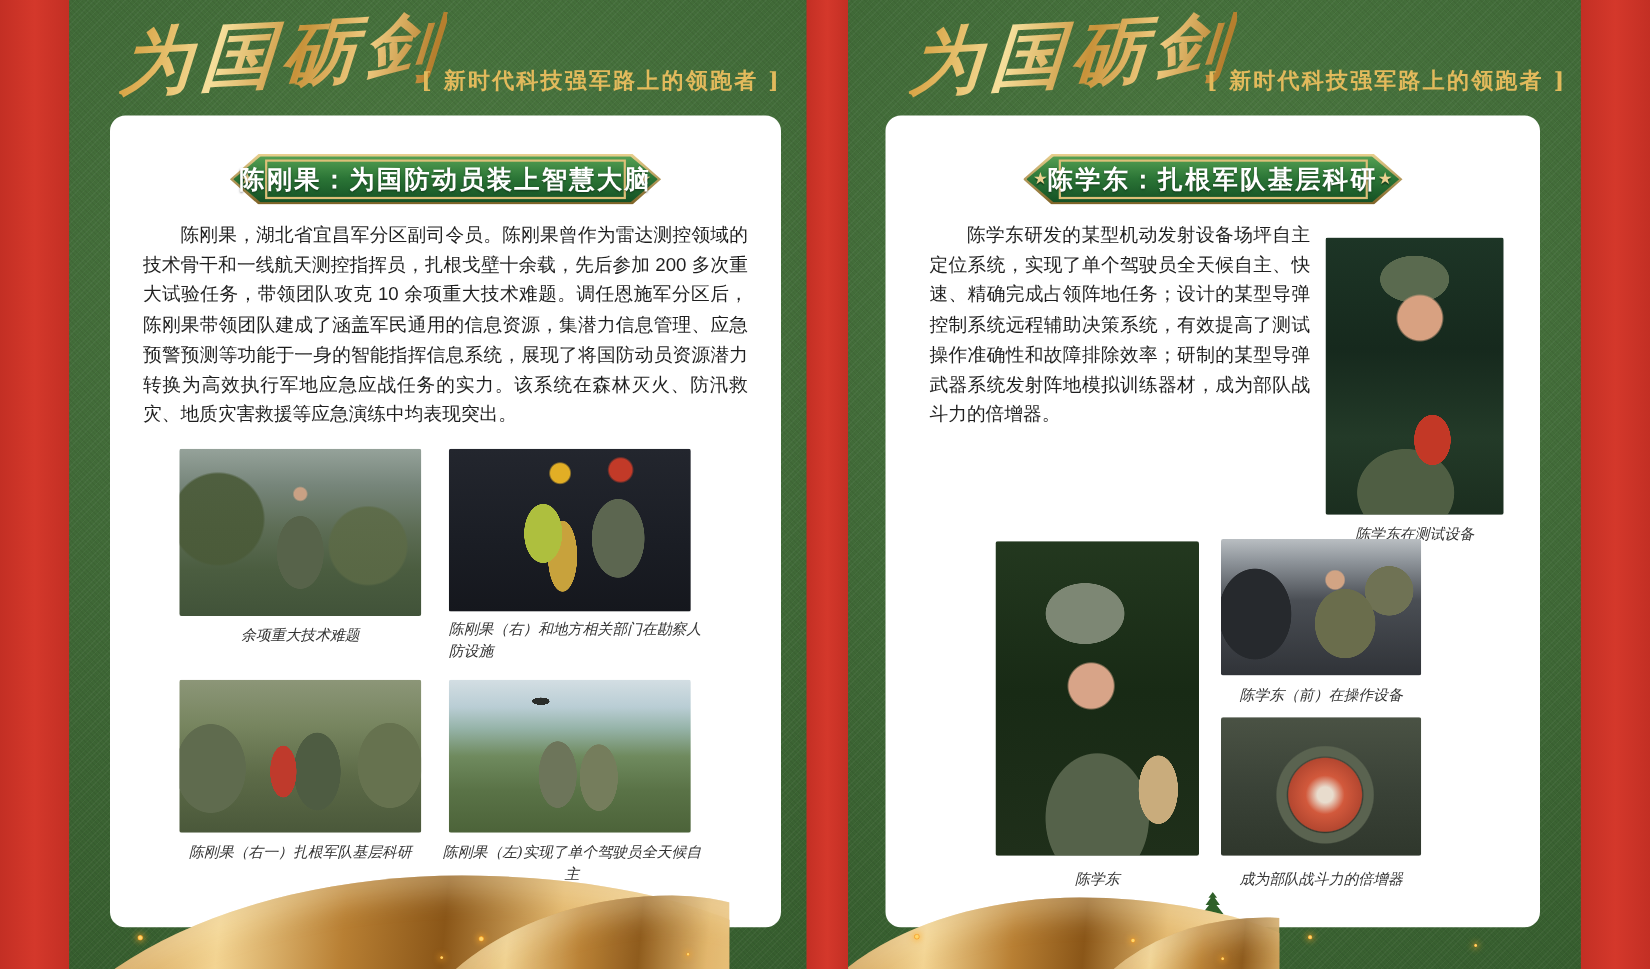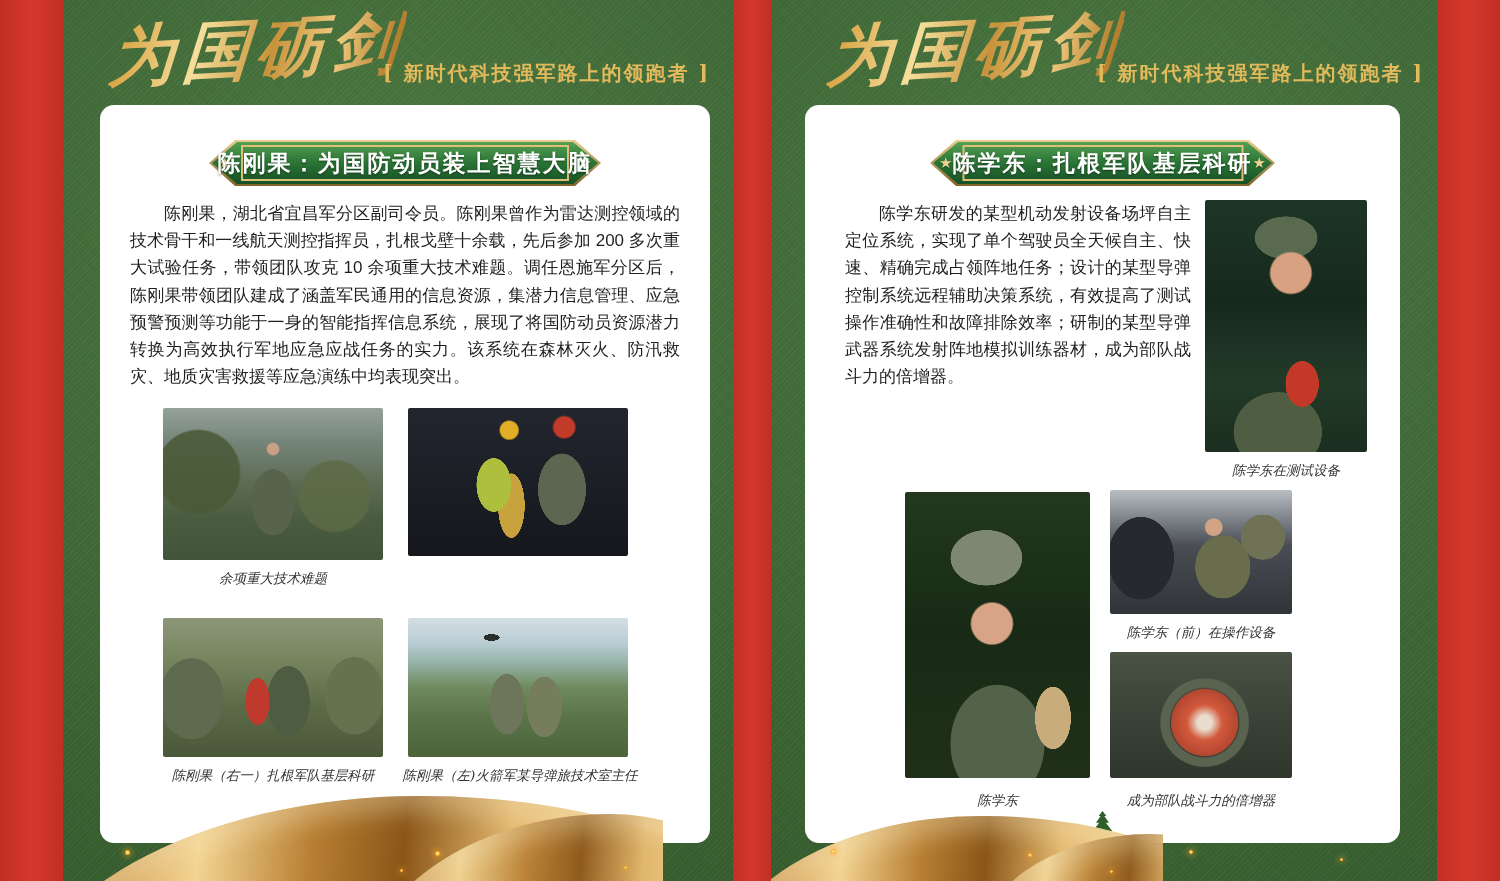--- a/index.html
+++ b/index.html
@@ -131,21 +131,21 @@
   .lp-ph1{left:63px;  top:303px; width:220px; height:152px;}
   .lp-ph2{left:308px; top:303px; width:220px; height:148px;}
   .lp-cap1{left:63px;  top:463px; width:220px;}
   .lp-cap2{left:308px; top:457px; width:238px;}
   .lp-ph3{left:63px;  top:513px; width:220px; height:139px;}
   .lp-ph4{left:308px; top:513px; width:220px; height:139px;}
   .lp-cap3{left:55px;  top:660px; width:236px;}
   .lp-cap4{left:298px; top:660px; width:244px;}
 
   
-  .portrait-fig{float:right; width:162px; margin:0 0 6px 14px;}
+  .portrait-fig{float:right; width:162px; margin:16px 0 6px 14px;}
   .portrait-fig .photo{position:relative; display:block; width:162px; height:252px;}
   .portrait-fig .caption{position:relative; display:block; margin-top:8px; width:100%;}
 
   
   .rp-gallery{position:absolute; left:100px; top:385px; width:390px; height:330px;}
   .rp-ph-portrait{left:0;   top:2px;   width:185px; height:286px;}
   .rp-cap-portrait{left:0;  top:300px; width:185px;}
   .rp-ph-op{left:205px;     top:0;     width:182px; height:124px;}
   .rp-cap-op{left:205px;    top:132px; width:182px;}
   .rp-ph-hatch{left:205px;  top:162px; width:182px; height:126px;}
@@ -209,24 +209,25 @@
         <div class="banner-label">陈刚果：为国防动员装上智慧大脑</div>
       </div>
 
       <div class="body-text">
         <p>陈刚果，湖北省宜昌军分区副司令员。陈刚果曾作为雷达测控领域的技术骨干和一线航天测控指挥员，扎根戈壁十余载，先后参加 200 多次重大试验任务，带领团队攻克 10 余项重大技术难题。调任恩施军分区后，陈刚果带领团队建成了涵盖军民通用的信息资源，集潜力信息管理、应急预警预测等功能于一身的智能指挥信息系统，展现了将国防动员资源潜力转换为高效执行军地应急应战任务的实力。该系统在森林灭火、防汛救灾、地质灾害救援等应急演练中均表现突出。</p>
       </div>
 
       <div class="photo photo-l1 lp-ph1"></div>
       <div class="photo photo-l2 lp-ph2"></div>
       <div class="caption cap-center lp-cap1">余项重大技术难题</div>
+      <div class="caption lp-cap2">陈刚果（右）和地方相关部门在勘察人防设施</div>
       <div class="photo photo-l3 lp-ph3"></div>
       <div class="photo photo-l4 lp-ph4"></div>
       <div class="caption cap-center lp-cap3">陈刚果（右一）扎根军队基层科研</div>
-      <div class="caption cap-center lp-cap4">陈刚果（左)火箭军某导弹旅技术室主任</div>
+      <div class="caption cap-center lp-cap4">陈刚果（左)实现了单个驾驶员全天候自主</div>
 
       <div class="emblem">
         <div class="tree"></div>
         <div class="diamond"></div>
         <div class="num">5</div>
       </div>
     </div>
 
     <div class="ribbon ribbon-left">
       <div class="fold fold1"></div>

